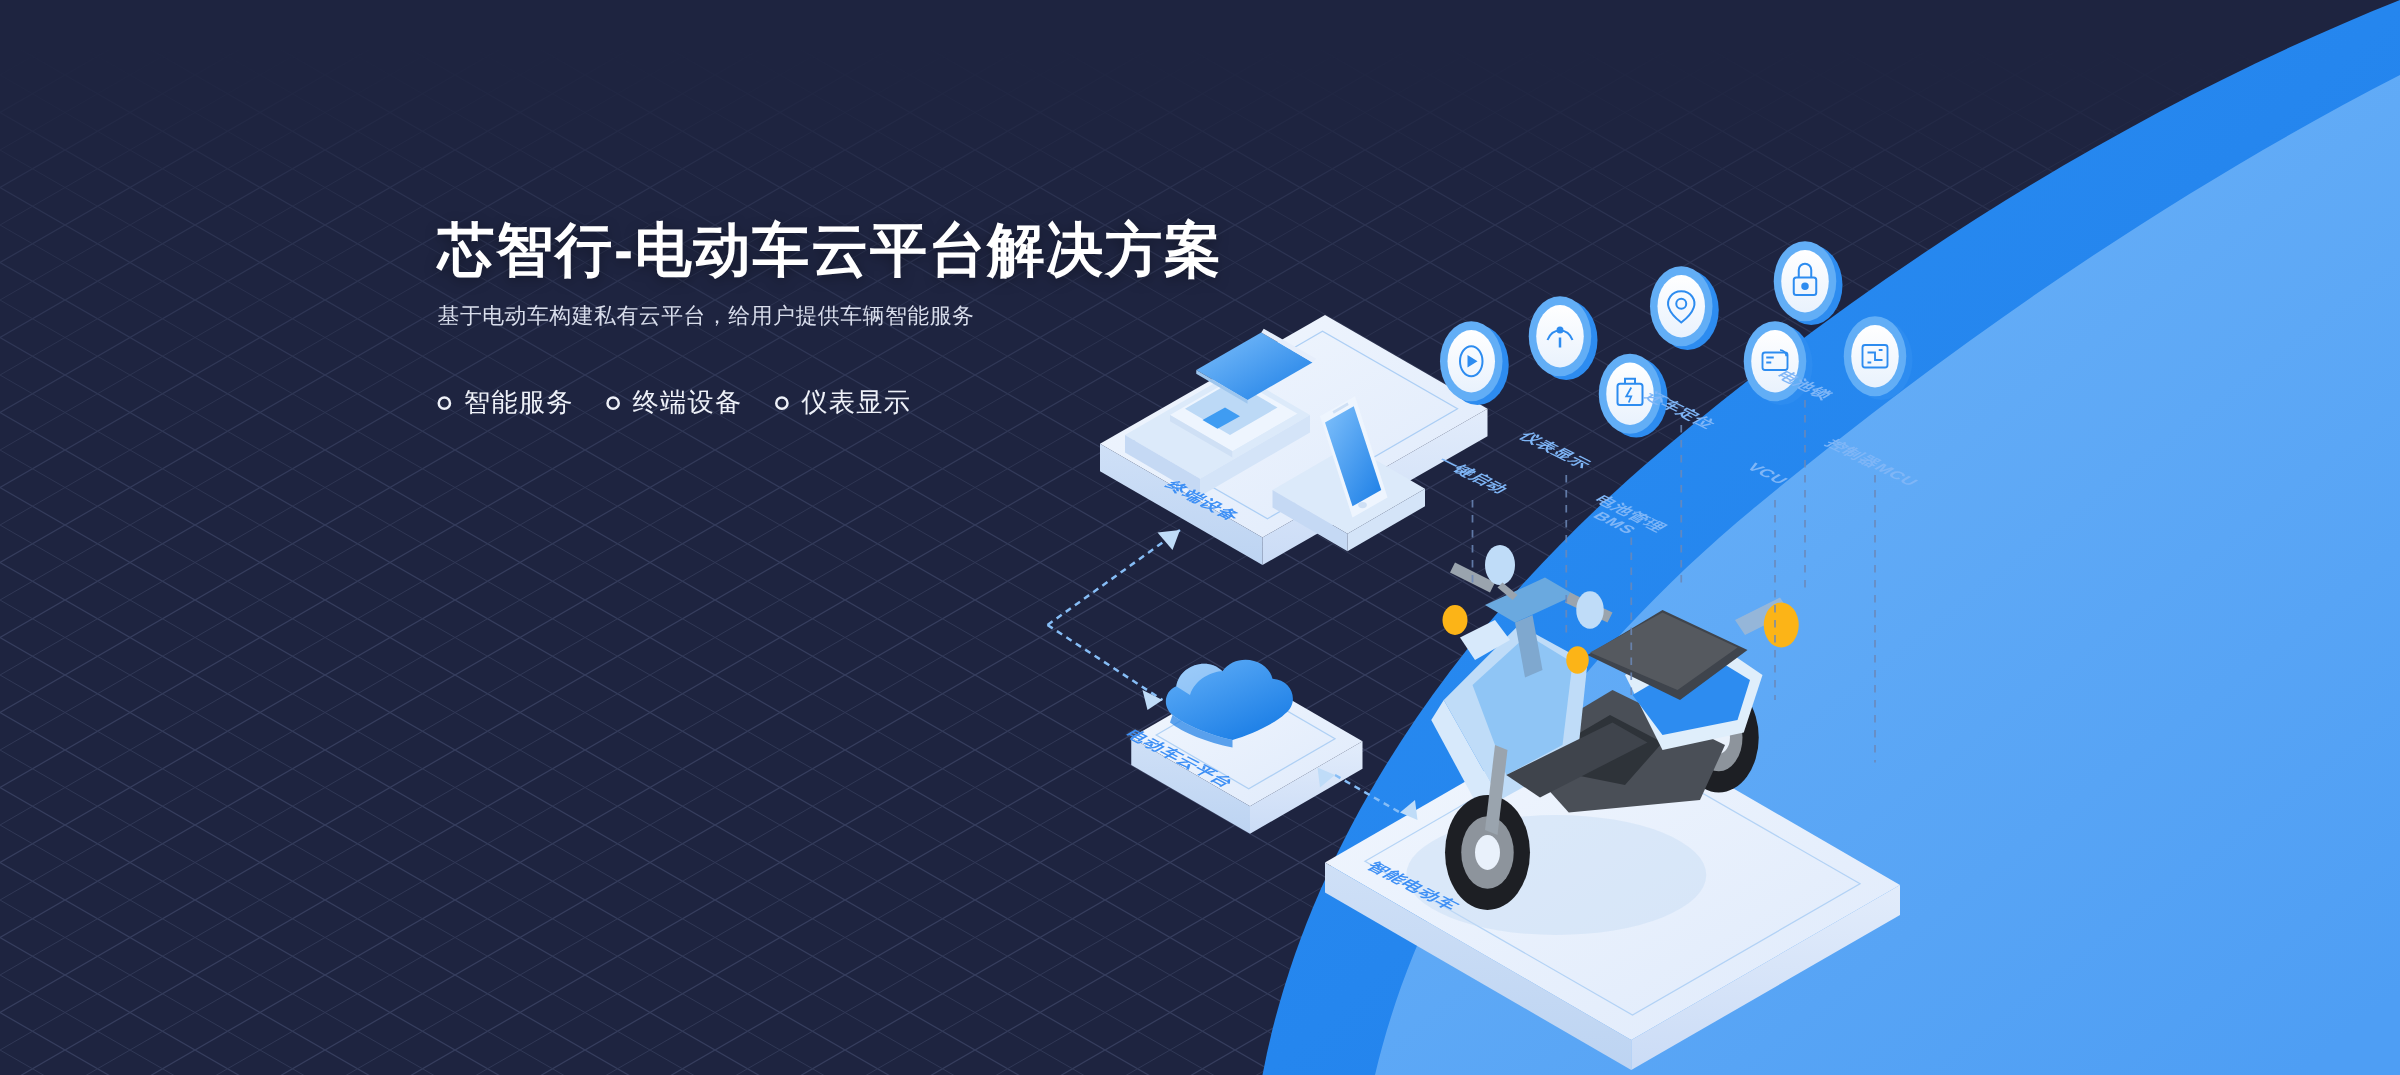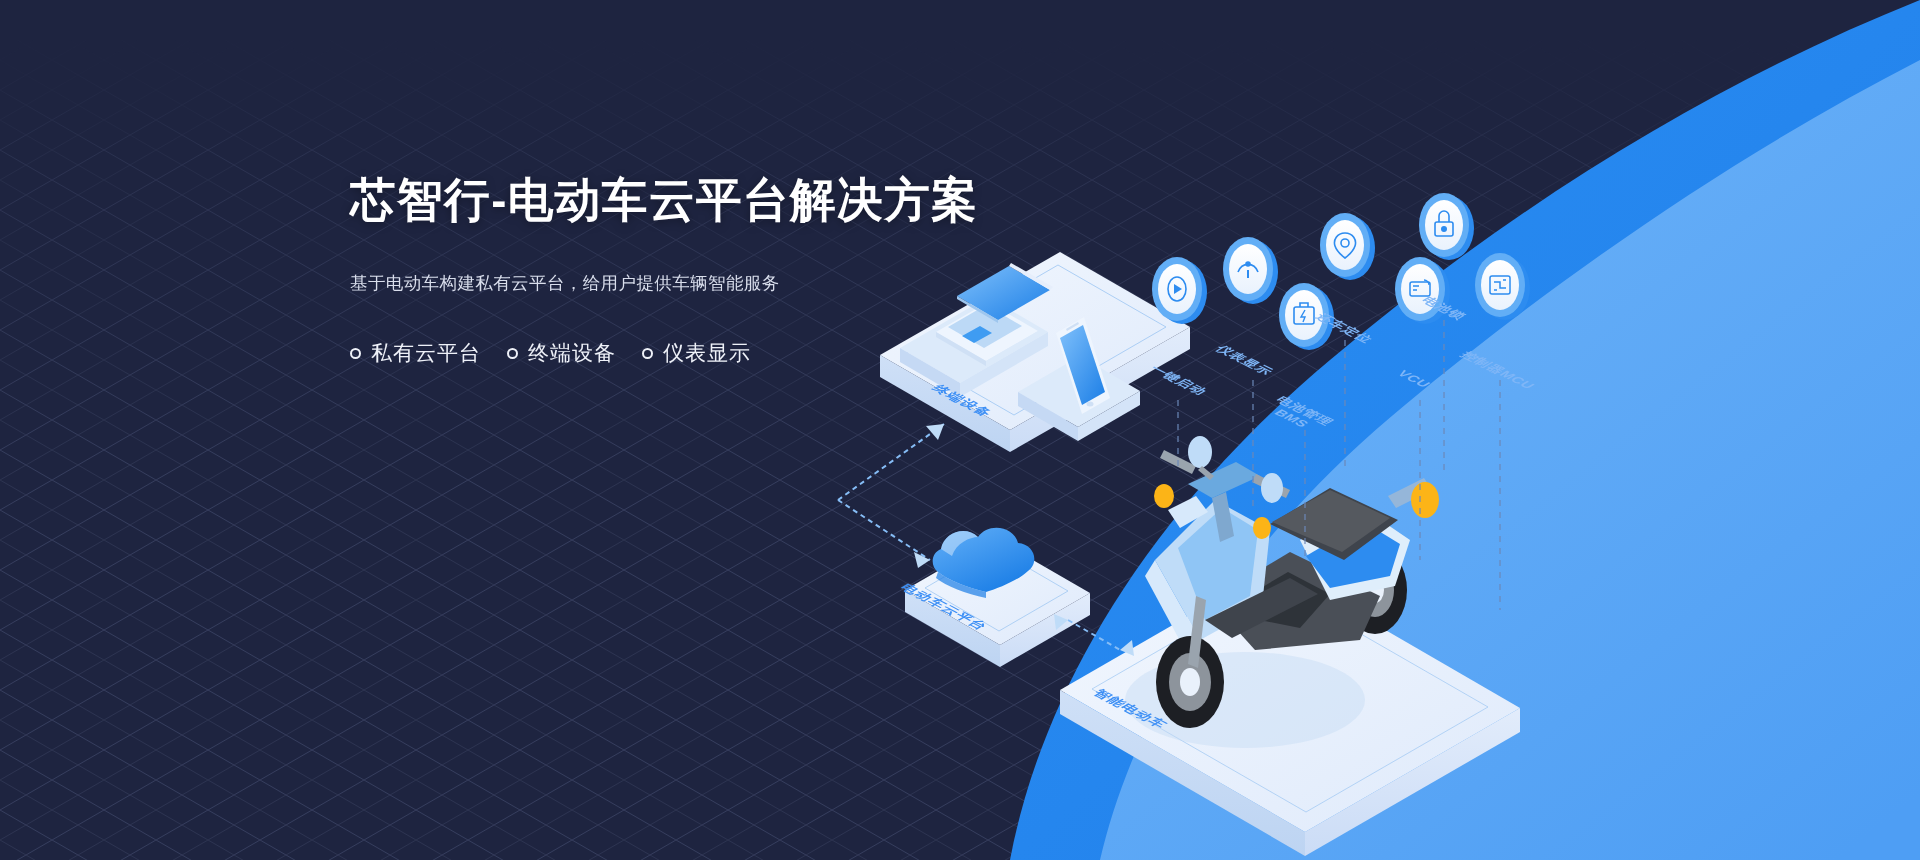--- a/index.html
+++ b/index.html
@@ -16,21 +16,21 @@
 
   
   .copy{position:absolute;left:350px;top:175px;width:760px;z-index:20;}
   .headline{
     font-size:47px;line-height:1.06;font-weight:bold;color:#ffffff;
     letter-spacing:1.5px;white-space:nowrap;
     font-family:"Liberation Sans","DejaVu Sans",sans-serif;
     text-shadow:0 2px 10px rgba(0,0,0,.35);
     transform:scaleX(.97);transform-origin:left center;
   }
-  .subcopy{margin-top:44px;color:#d9deec;font-size:17.5px;line-height:1.62;letter-spacing:.4px;}
+  .subcopy{margin-top:13px;color:#d9deec;font-size:17.5px;line-height:1.62;letter-spacing:.4px;}
   .subcopy div{white-space:nowrap;}
   .features{margin-top:42px;display:flex;align-items:center;gap:26px;white-space:nowrap;}
   .feature{display:flex;align-items:center;gap:10px;color:#eef1f8;font-size:21px;letter-spacing:1px;}
   .fdot{
     width:11px;height:11px;border-radius:50%;
     border:2px solid #eef1f8;box-sizing:border-box;display:inline-block;
   }
   
   .isolabel{
     position:absolute;color:#3d8ff5;font-size:13px;font-weight:bold;
@@ -317,21 +317,21 @@
   </svg>
 
   <div class="copy">
     <div class="headline">芯智行-电动车云平台解决方案</div>
     <div class="subcopy">
       <div>基于电动车构建私有云平台，给用户提供车辆智能服务</div>
     </div>
     <div class="features">
       <div class="feature">
         <span class="fdot"></span>
-        <span>私有云平台</span>
+        <span>智能服务</span>
       </div>
       <div class="feature">
         <span class="fdot"></span>
         <span>终端设备</span>
       </div>
       <div class="feature">
         <span class="fdot"></span>
         <span>仪表显示</span>
       </div>
     </div>

